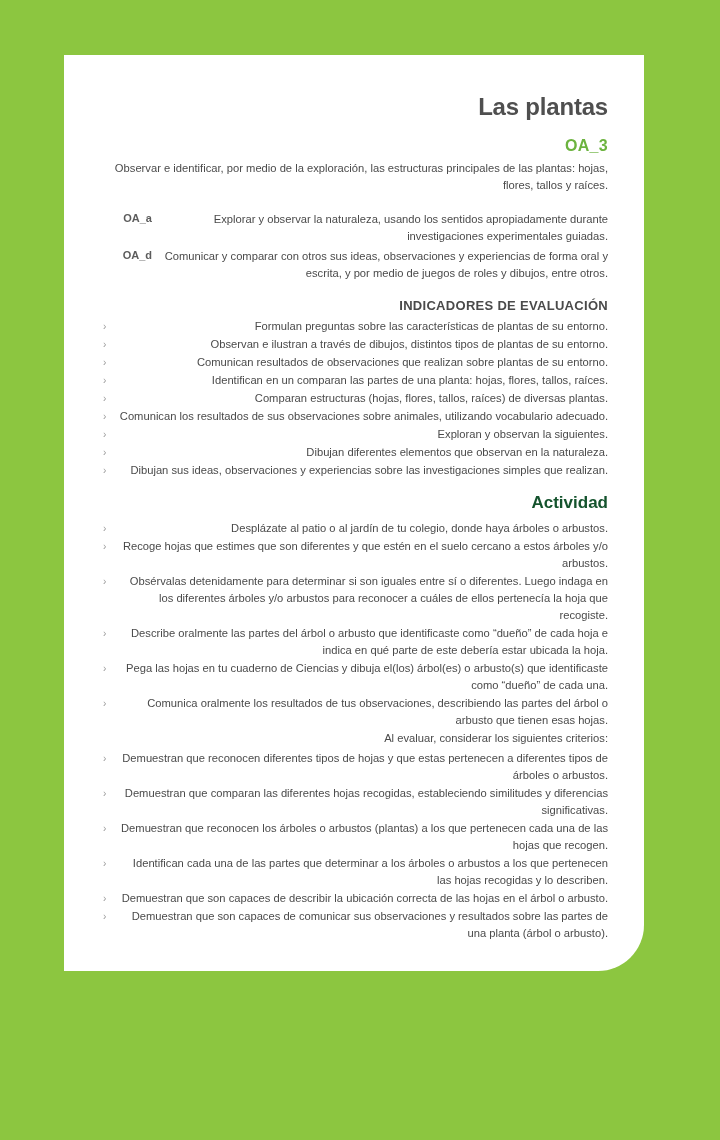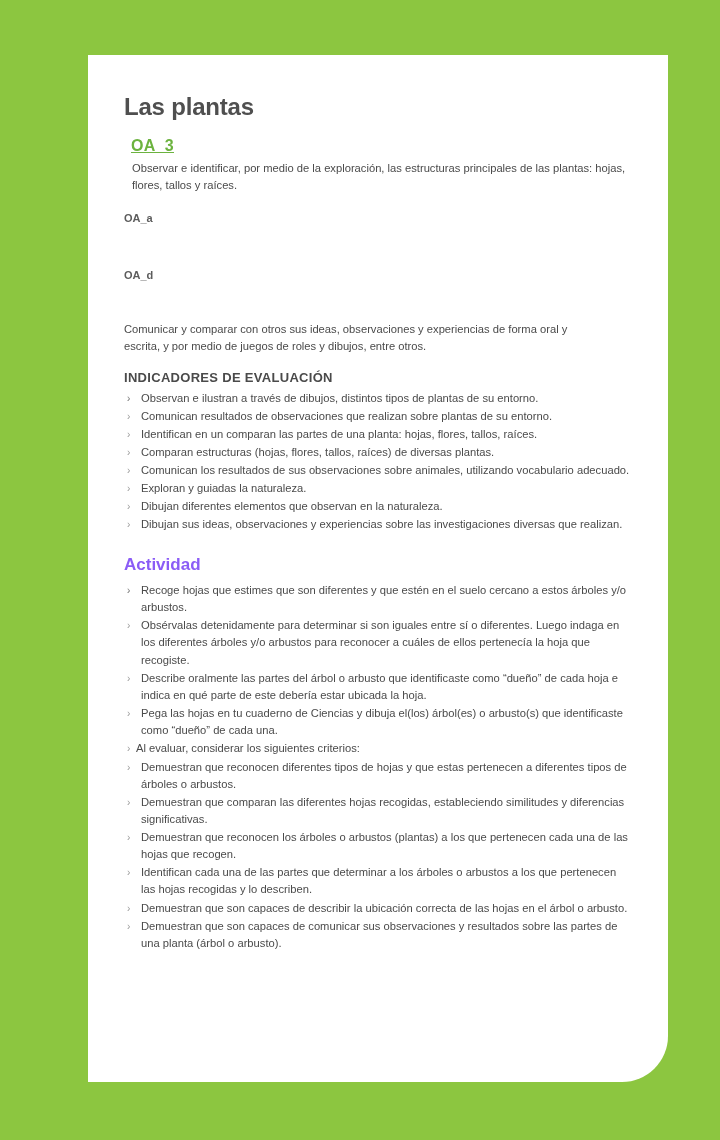--- a/index.html
+++ b/index.html
@@ -8,55 +8,54 @@
   }
   body {
     width: 720px;
     height: 1140px;
     background: #8cc640;
     font-family: "Liberation Sans", sans-serif;
     overflow: hidden;
   }
   .page {
     position: absolute;
-    left: 88px;
+    left: 64px;
     top: 55px;
     width: 580px;
-    height: 1027px;
+    height: 916px;
     background: #ffffff;
     border-bottom-right-radius: 46px;
     box-sizing: border-box;
     padding: 38px 36px 20px 36px;
+    text-align: right;
   }
   .title {
     font-size: 24px;
     font-weight: bold;
     color: #4f4f4f;
     letter-spacing: -0.2px;
     margin: 0 0 16px 0;
   }
   .oa-code {
     font-size: 16px;
     font-weight: bold;
     color: #6cb33f;
     margin: 0 0 5px 7px;
     letter-spacing: 0.3px;
-    text-decoration: underline;
   }
   .oa-desc {
     font-size: 11.2px;
     color: #4a4a4a;
     line-height: 1.55;
     margin: 0 0 16px 8px;
     max-width: 525px;
   }
   .skill-row {
     display: flex;
     margin-bottom: 4px;
-    flex-direction: column;
   }
   .skill-code {
     width: 52px;
     flex: 0 0 52px;
     font-size: 11px;
     font-weight: bold;
     color: #5c5c5c;
     padding-top: 1px;
   }
   .skill-text {
@@ -68,23 +67,23 @@
   .section-head {
     font-size: 13px;
     font-weight: bold;
     color: #4a4a4a;
     letter-spacing: 0.3px;
     margin: 16px 0 5px 0;
   }
   .section-head.activity {
     font-size: 17px;
     font-weight: bold;
-    color: #8b5cf6;
+    color: #14532d;
     letter-spacing: 0;
-    margin: 22px 0 7px 0;
+    margin: 14px 0 7px 0;
   }
   .intro-line {
     font-size: 11.2px;
     color: #4a4a4a;
     line-height: 1.5;
     margin: 0 0 3px 12px;
   }
   ul.bullets {
     list-style: none;
     margin: 0;
@@ -114,48 +113,49 @@
 <div class="page">
 
   <h1 class="title">Las plantas</h1>
 
   <div class="oa-code">OA_3</div>
   <p class="oa-desc">Observar e identificar, por medio de la exploración, las estructuras principales de las plantas: hojas, flores, tallos y raíces.</p>
 
   <div>
     <div class="skill-row">
       <div class="skill-code">OA_a</div>
+      <div class="skill-text">Explorar y observar la naturaleza, usando los sentidos apropiadamente durante investigaciones experimentales guiadas.</div>
     </div>
     <div class="skill-row">
       <div class="skill-code">OA_d</div>
       <div class="skill-text">Comunicar y comparar con otros sus ideas, observaciones y experiencias de forma oral y escrita, y por medio de juegos de roles y dibujos, entre otros.</div>
     </div>
   </div>
 
   <div class="section-head">INDICADORES DE EVALUACIÓN</div>
   <ul class="bullets">
-    <li><span class="chev">›</span></li>
+    <li><span class="chev">›</span><span>Formulan preguntas sobre las características de plantas de su entorno.</span></li>
     <li><span class="chev">›</span><span>Observan e ilustran a través de dibujos, distintos tipos de plantas de su entorno.</span></li>
     <li><span class="chev">›</span><span>Comunican resultados de observaciones que realizan sobre plantas de su entorno.</span></li>
     <li><span class="chev">›</span><span>Identifican en un comparan las partes de una planta: hojas, flores, tallos, raíces.</span></li>
     <li><span class="chev">›</span><span>Comparan estructuras (hojas, flores, tallos, raíces) de diversas plantas.</span></li>
     <li><span class="chev">›</span><span>Comunican los resultados de sus observaciones sobre animales, utilizando vocabulario adecuado.</span></li>
-    <li><span class="chev">›</span><span>Exploran y guiadas la naturaleza.</span></li>
+    <li><span class="chev">›</span><span>Exploran y observan la siguientes.</span></li>
     <li><span class="chev">›</span><span>Dibujan diferentes elementos que observan en la naturaleza.</span></li>
-    <li><span class="chev">›</span><span>Dibujan sus ideas, observaciones y experiencias sobre las investigaciones diversas que realizan.</span></li>
+    <li><span class="chev">›</span><span>Dibujan sus ideas, observaciones y experiencias sobre las investigaciones simples que realizan.</span></li>
   </ul>
 
   <div class="section-head activity">Actividad</div>
   <ul class="bullets">
-    <li><span class="chev">›</span></li>
+    <li><span class="chev">›</span><span>Desplázate al patio o al jardín de tu colegio, donde haya árboles o arbustos.</span></li>
     <li><span class="chev">›</span><span>Recoge hojas que estimes que son diferentes y que estén en el suelo cercano a estos árboles y/o arbustos.</span></li>
     <li><span class="chev">›</span><span>Obsérvalas detenidamente para determinar si son iguales entre sí o diferentes. Luego indaga en los diferentes árboles y/o arbustos para reconocer a cuáles de ellos pertenecía la hoja que recogiste.</span></li>
     <li><span class="chev">›</span><span>Describe oralmente las partes del árbol o arbusto que identificaste como “dueño” de cada hoja e indica en qué parte de este debería estar ubicada la hoja.</span></li>
     <li><span class="chev">›</span><span>Pega las hojas en tu cuaderno de Ciencias y dibuja el(los) árbol(es) o arbusto(s) que identificaste como “dueño” de cada una.</span></li>
-    <li><span class="chev">›</span></li>
+    <li><span class="chev">›</span><span>Comunica oralmente los resultados de tus observaciones, describiendo las partes del árbol o arbusto que tienen esas hojas.</span></li>
   </ul>
 
   <p class="intro-line">Al evaluar, considerar los siguientes criterios:</p>
   <ul class="bullets">
     <li><span class="chev">›</span><span>Demuestran que reconocen diferentes tipos de hojas y que estas pertenecen a diferentes tipos de árboles o arbustos.</span></li>
     <li><span class="chev">›</span><span>Demuestran que comparan las diferentes hojas recogidas, estableciendo similitudes y diferencias significativas.</span></li>
     <li><span class="chev">›</span><span>Demuestran que reconocen los árboles o arbustos (plantas) a los que pertenecen cada una de las hojas que recogen.</span></li>
     <li><span class="chev">›</span><span>Identifican cada una de las partes que determinar a los árboles o arbustos a los que pertenecen las hojas recogidas y lo describen.</span></li>
     <li><span class="chev">›</span><span>Demuestran que son capaces de describir la ubicación correcta de las hojas en el árbol o arbusto.</span></li>
     <li><span class="chev">›</span><span>Demuestran que son capaces de comunicar sus observaciones y resultados sobre las partes de una planta (árbol o arbusto).</span></li>

